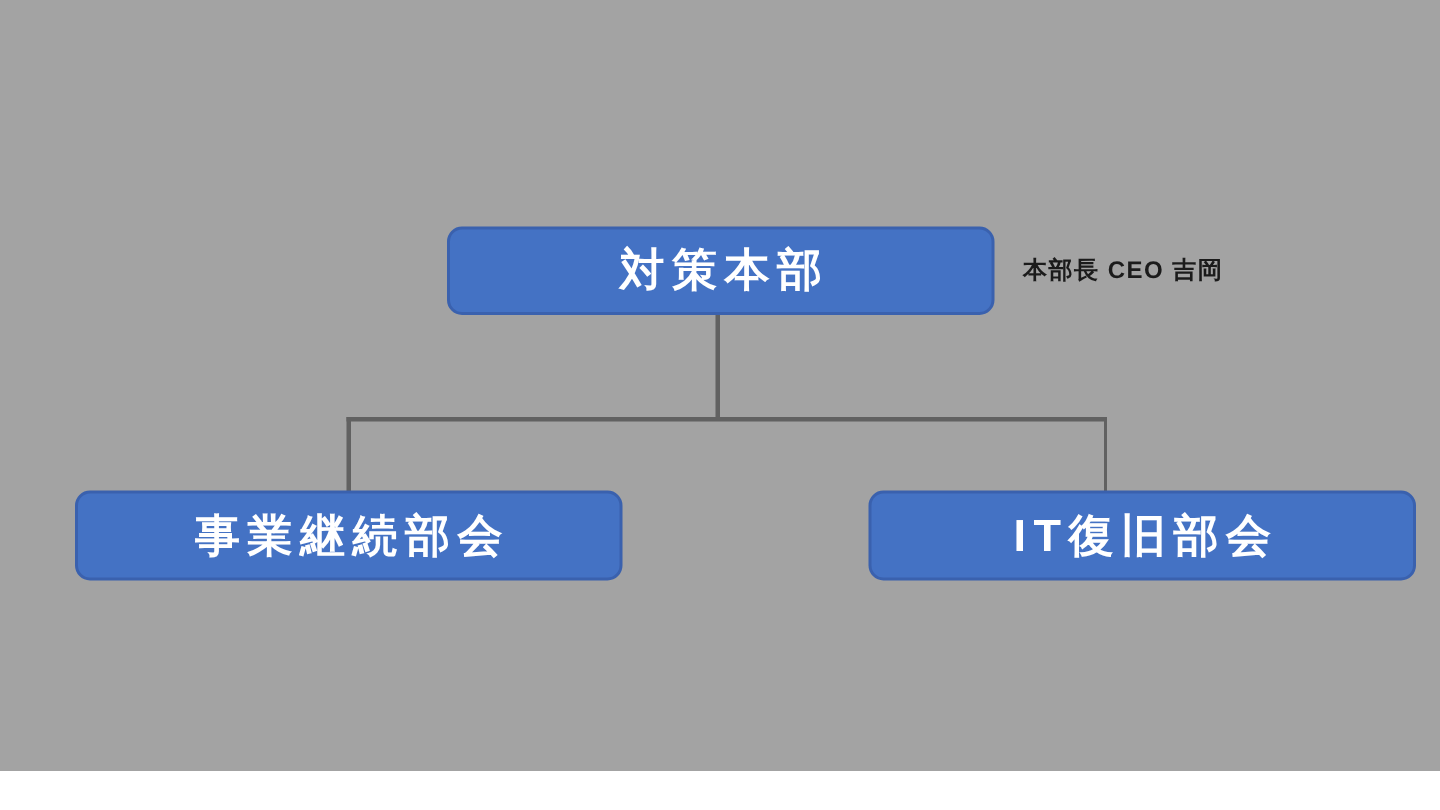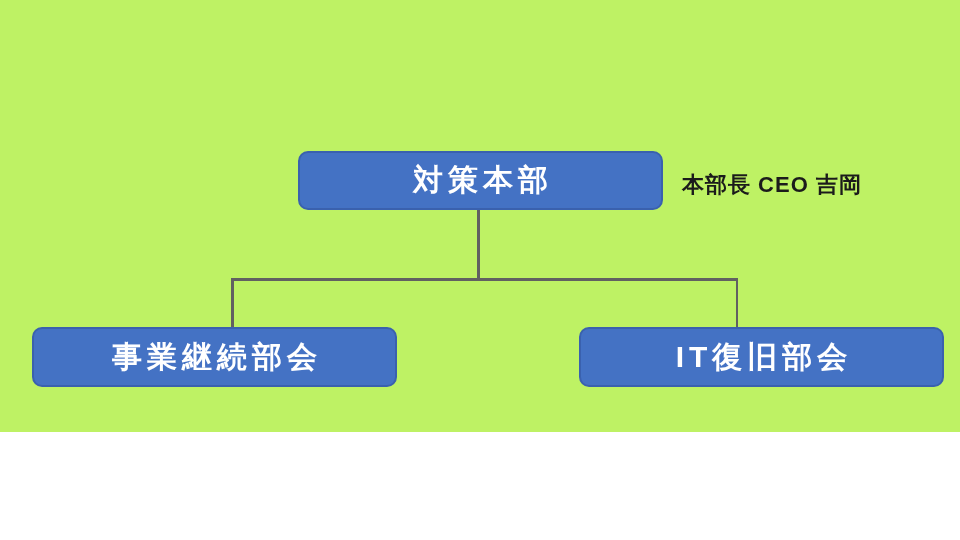--- a/index.html
+++ b/index.html
@@ -3,22 +3,22 @@
 <meta charset="utf-8">
 <style>
   html, body {
     margin: 0;
     padding: 0;
     background: #ffffff;
   }
   .stage {
     position: relative;
     width: 960px;
-    height: 432px;
-    background: #bef264;
+    height: 514px;
+    background: #a3a3a3;
     overflow: hidden;
     font-family: "Liberation Sans", "DejaVu Sans", sans-serif;
   }
   .node {
     position: absolute;
     background: #4472C4;
     border: 2px solid #3A61AE;
     border-radius: 10px;
     box-sizing: border-box;
     display: flex;
@@ -30,39 +30,39 @@
     letter-spacing: 5px;
     text-indent: 5px; 
   }
   .node-root {
     left: 298px;
     top: 151px;
     width: 365px;
     height: 59px;
   }
   .node-child-left {
-    left: 32px;
+    left: 50px;
     top: 327px;
     width: 365px;
     height: 60px;
   }
   .node-child-right {
     left: 550px;
     top: 327px;
     width: 365px;
     height: 60px;
     margin-left: 29px;
   }
   .annotation {
     position: absolute;
     left: 682px;
     top: 170px;
     color: #1B1B1B;
     font-weight: bold;
-    font-size: 22px;
+    font-size: 16px;
     letter-spacing: 1px;
     white-space: nowrap;
   }
   .line {
     position: absolute;
     background: #616161;
   }
   .line-stem {
     left: 477px;
     top: 209px;

